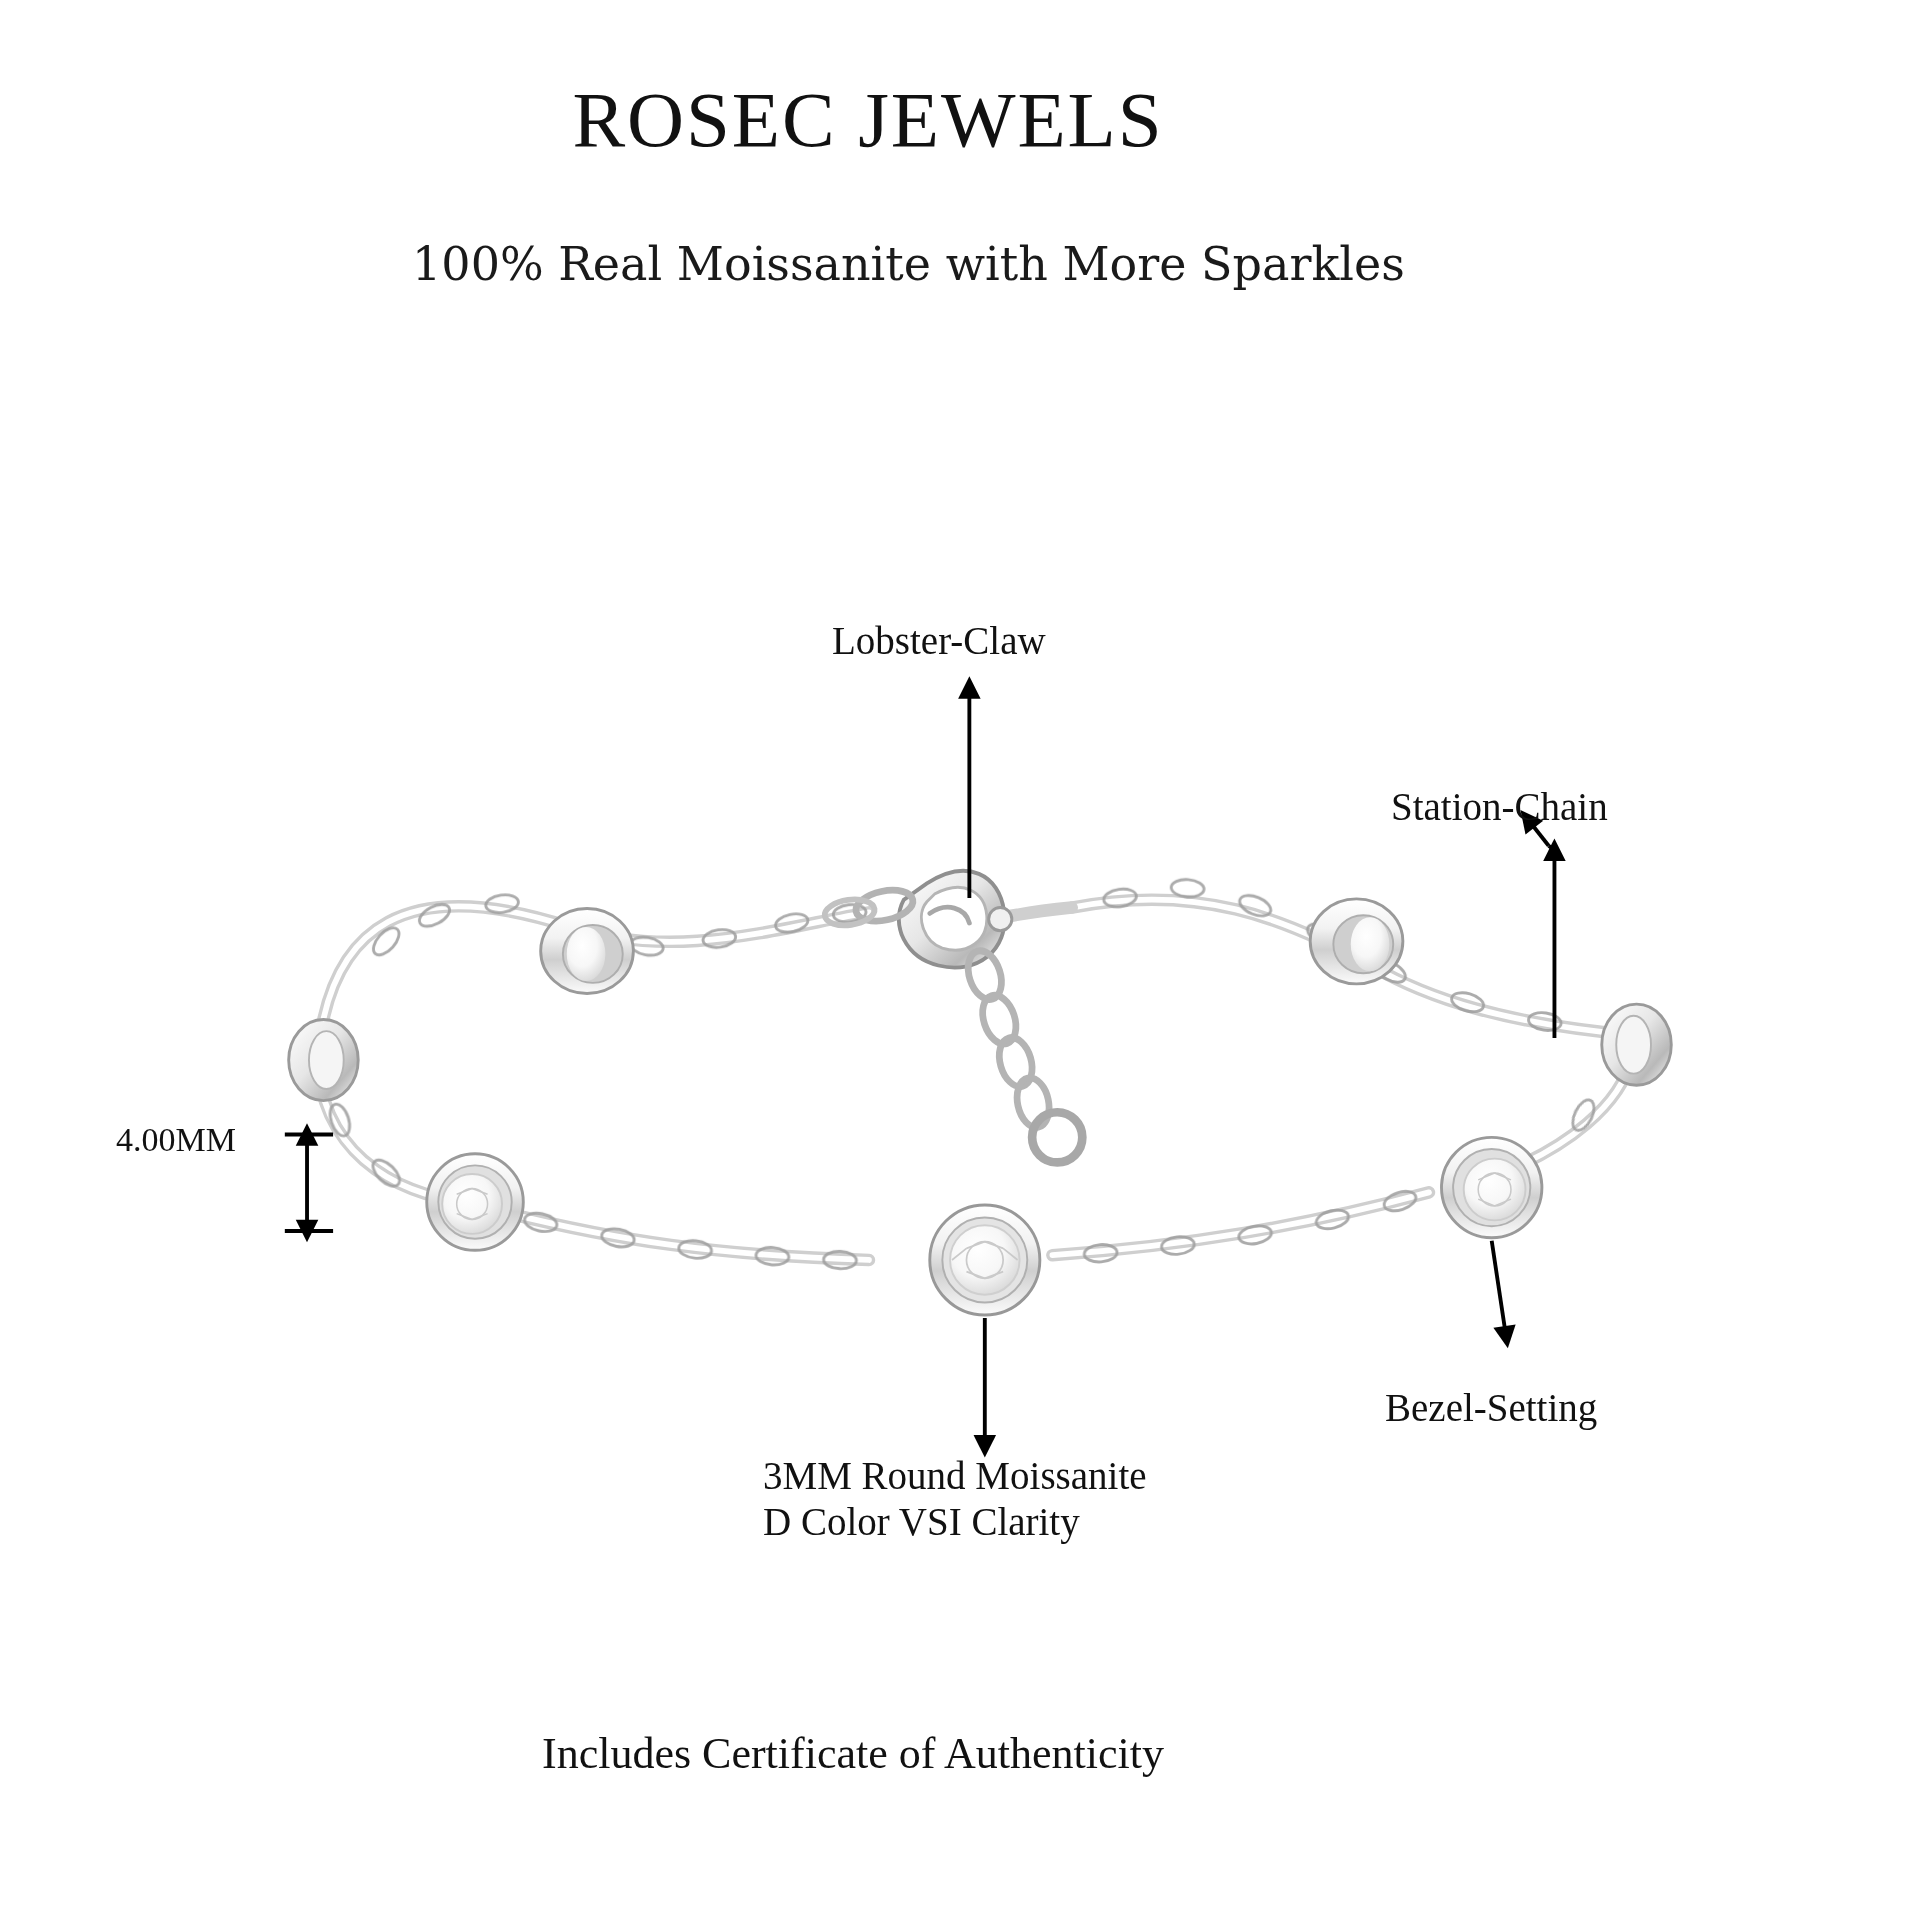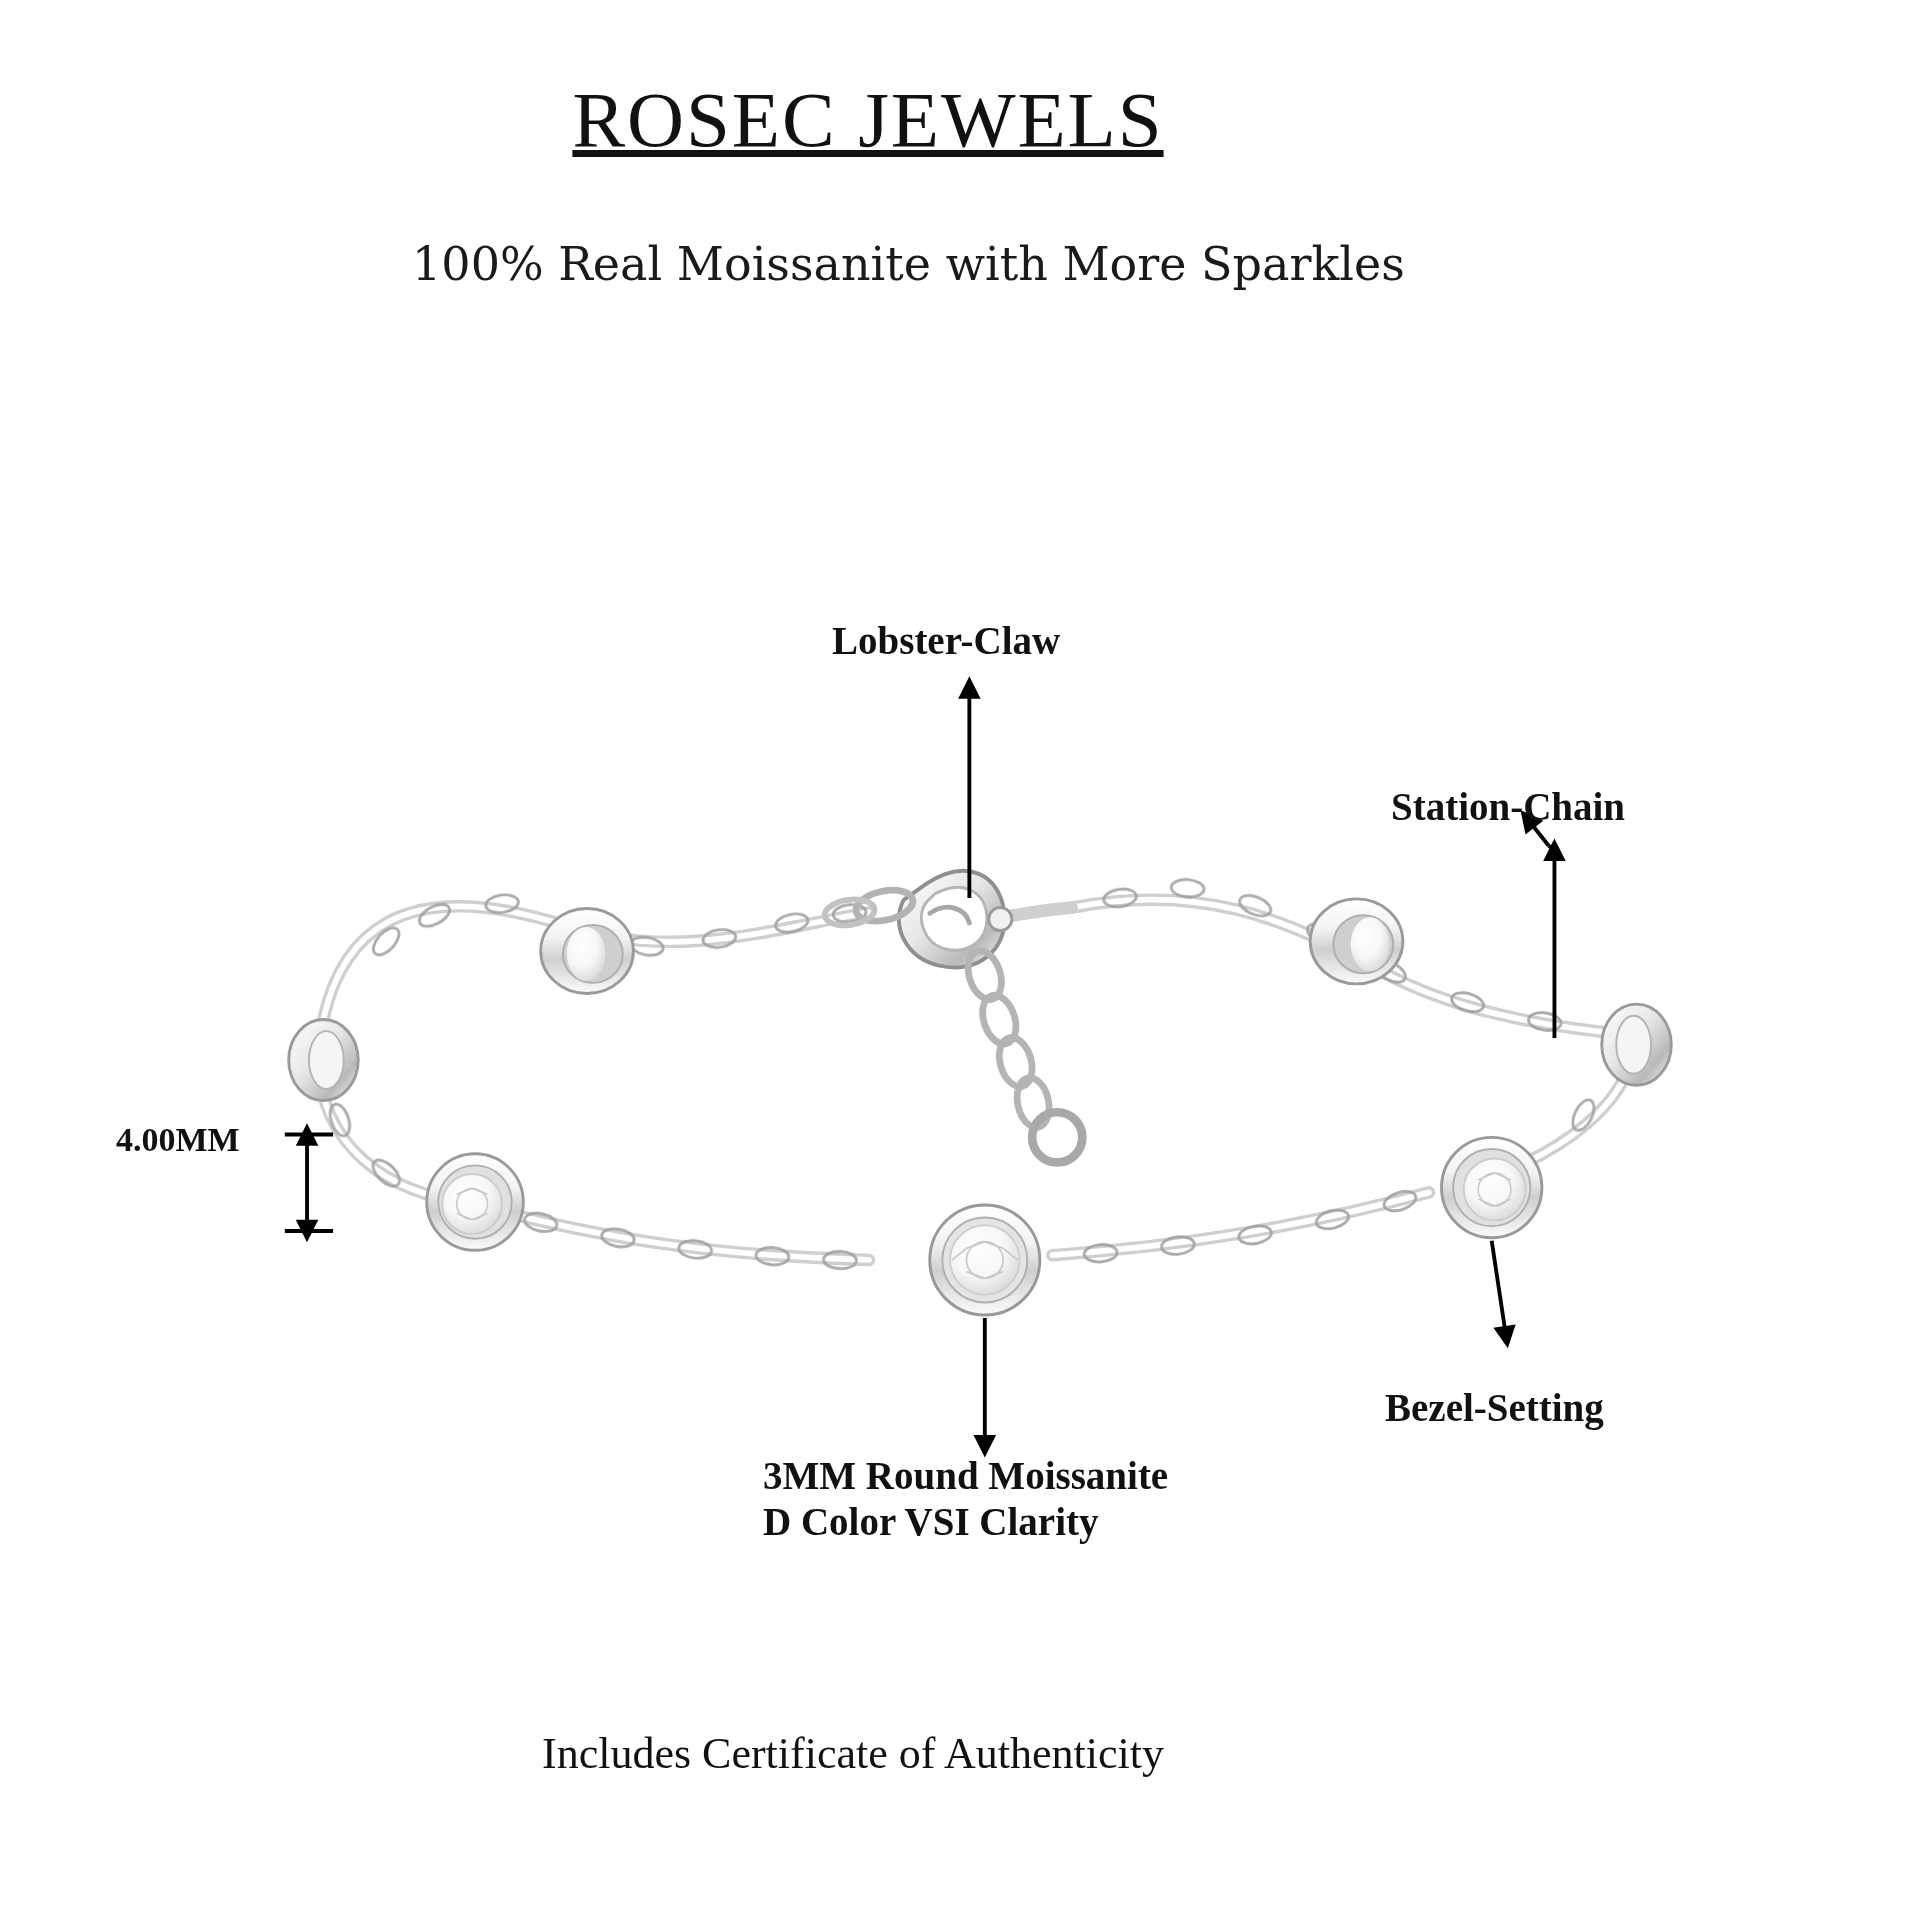--- a/index.html
+++ b/index.html
@@ -22,21 +22,20 @@
     position: absolute;
     top: 75px;
     left: 0;
     width: 1736px;
     text-align: center;
     font-family: "Liberation Serif", serif;
     font-size: 79px;
     letter-spacing: 1.9px;
     color: #111111;
     white-space: nowrap;
-    text-decoration: underline;
   }
   .brand-sub {
     position: absolute;
     top: 237px;
     left: 0;
     width: 1817px;
     text-align: center;
     font-family: "DejaVu Serif", serif;
     font-size: 46px;
     color: #1a1a1a;
@@ -55,21 +54,20 @@
   }
 
   
   .callout {
     position: absolute;
     font-family: "Liberation Serif", serif;
     font-size: 39px;
     color: #111111;
     white-space: nowrap;
     line-height: 1.18;
-    font-weight: bold;
   }
 
   .lbl-lobster  { top: 618px; left: 832px; }
   .lbl-station  { top: 784px; left: 1391px; }
   .lbl-bezel    { top: 1357px; left: 1385px; margin-top: 28px; }
   .lbl-round    { top: 1453px; left: 763px; text-align: left; }
   .lbl-size     { top: 1120px; left: 116px; font-size: 34px; }
 
   
   svg.overlay {

